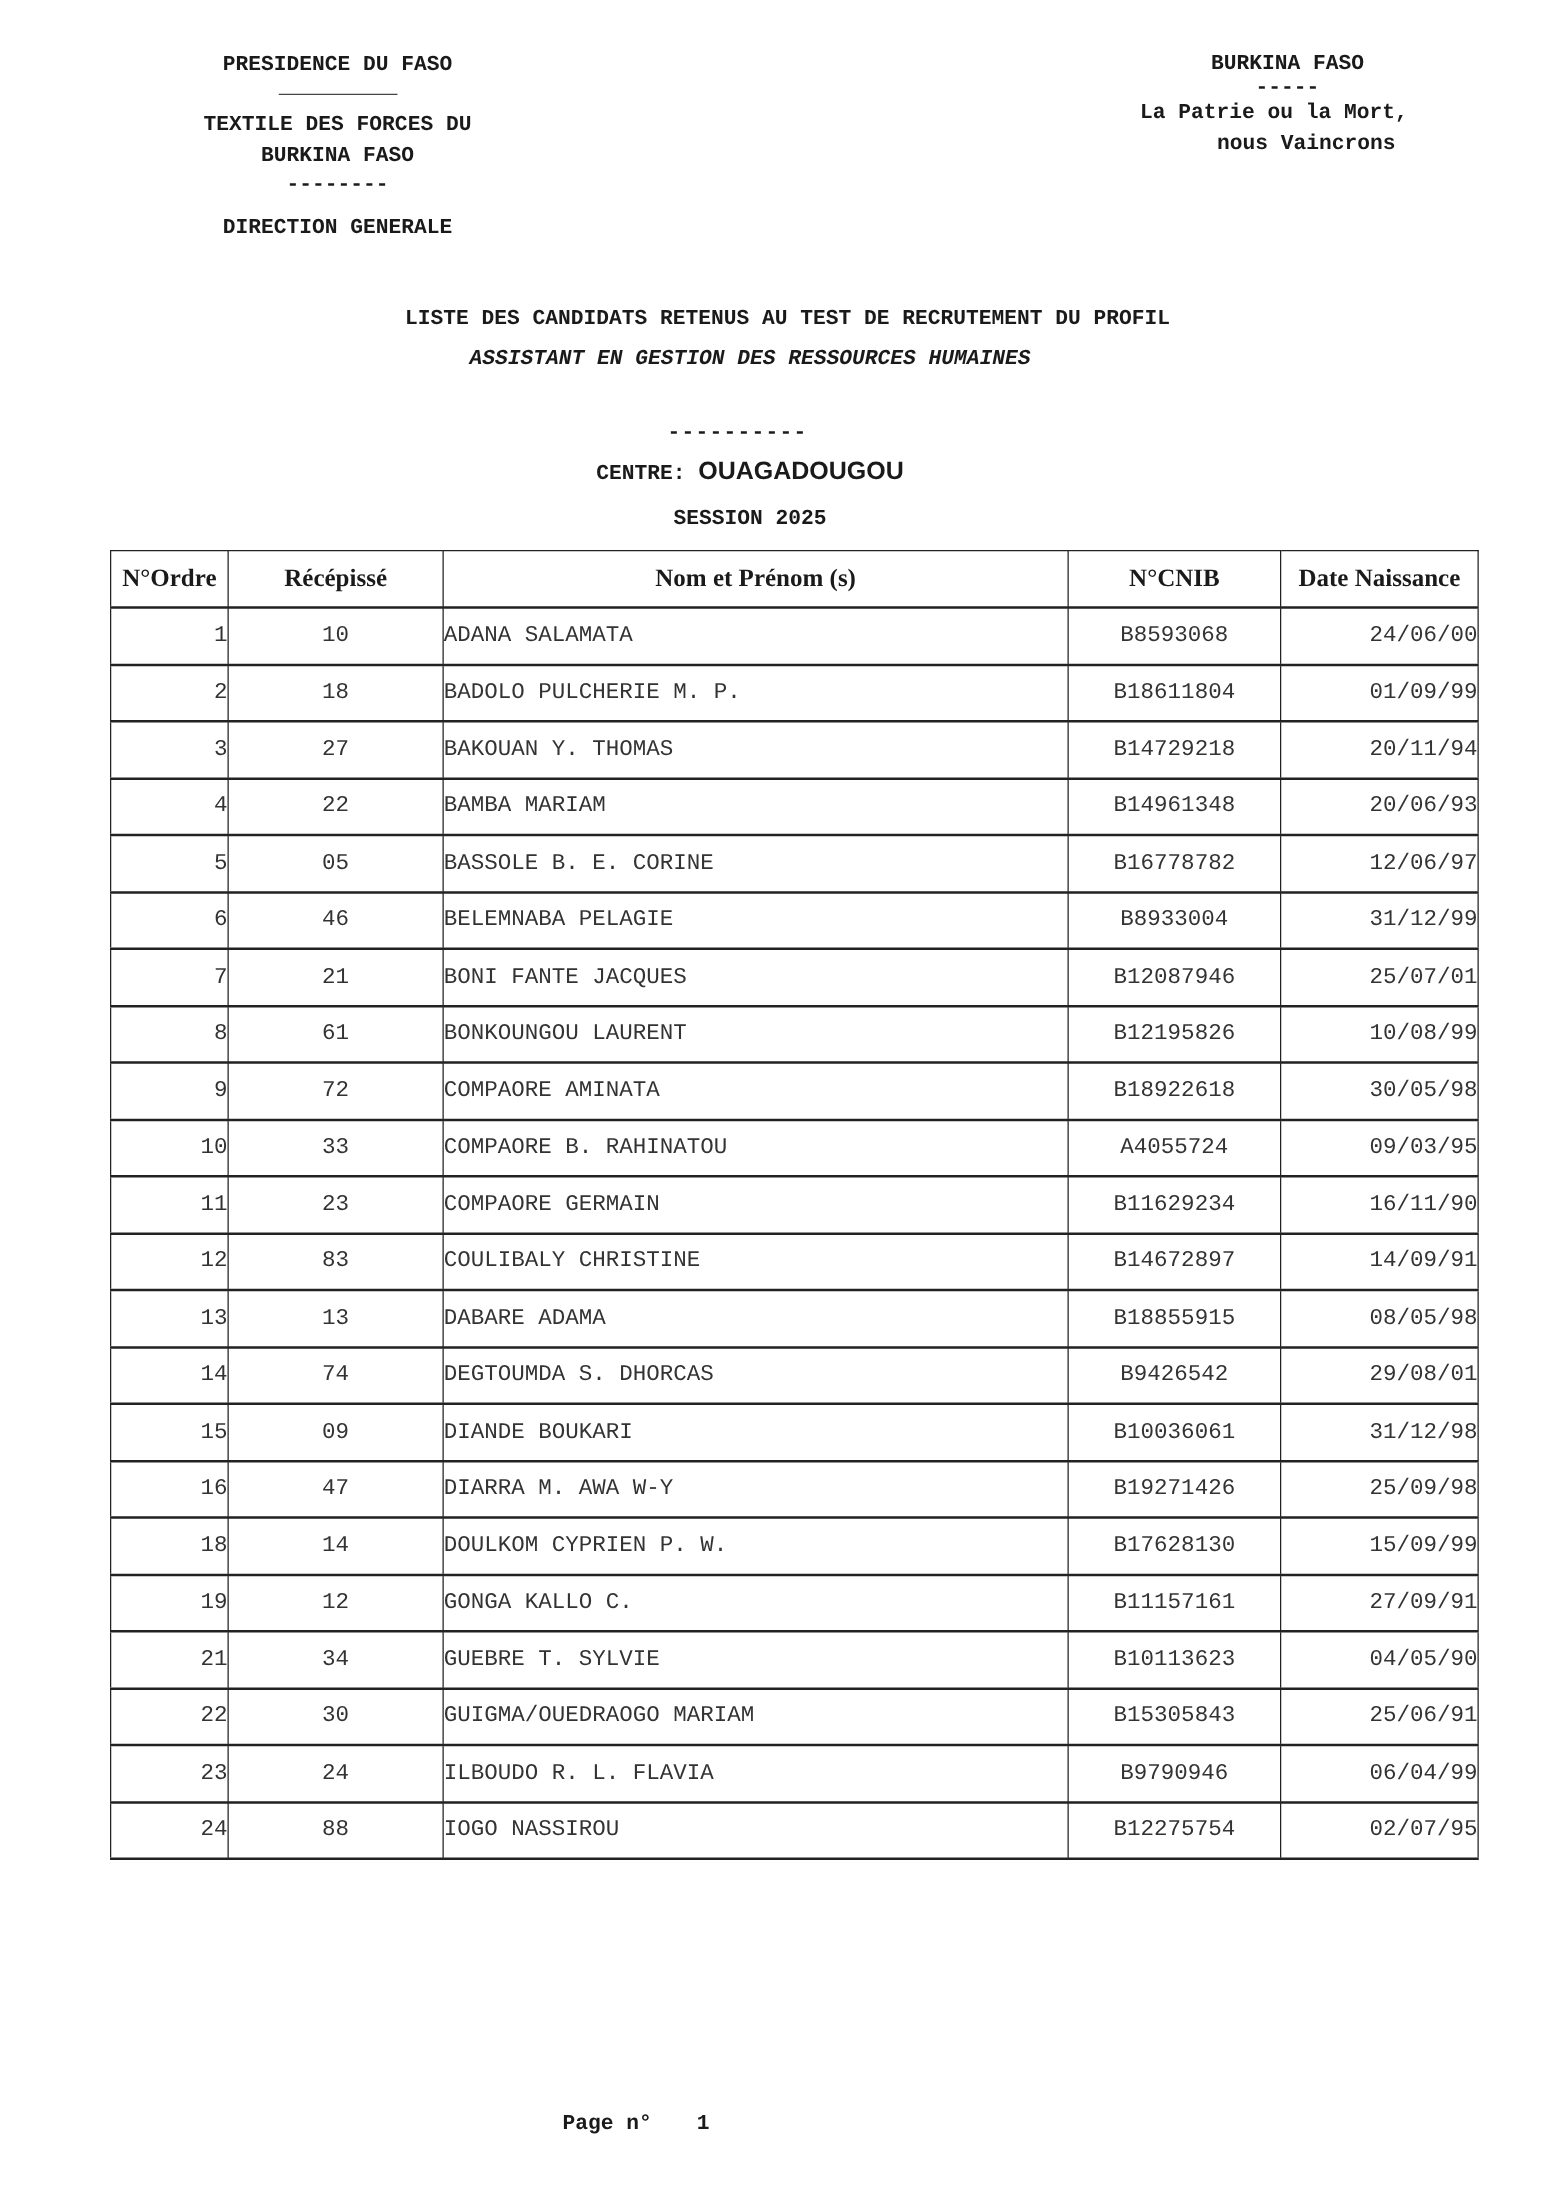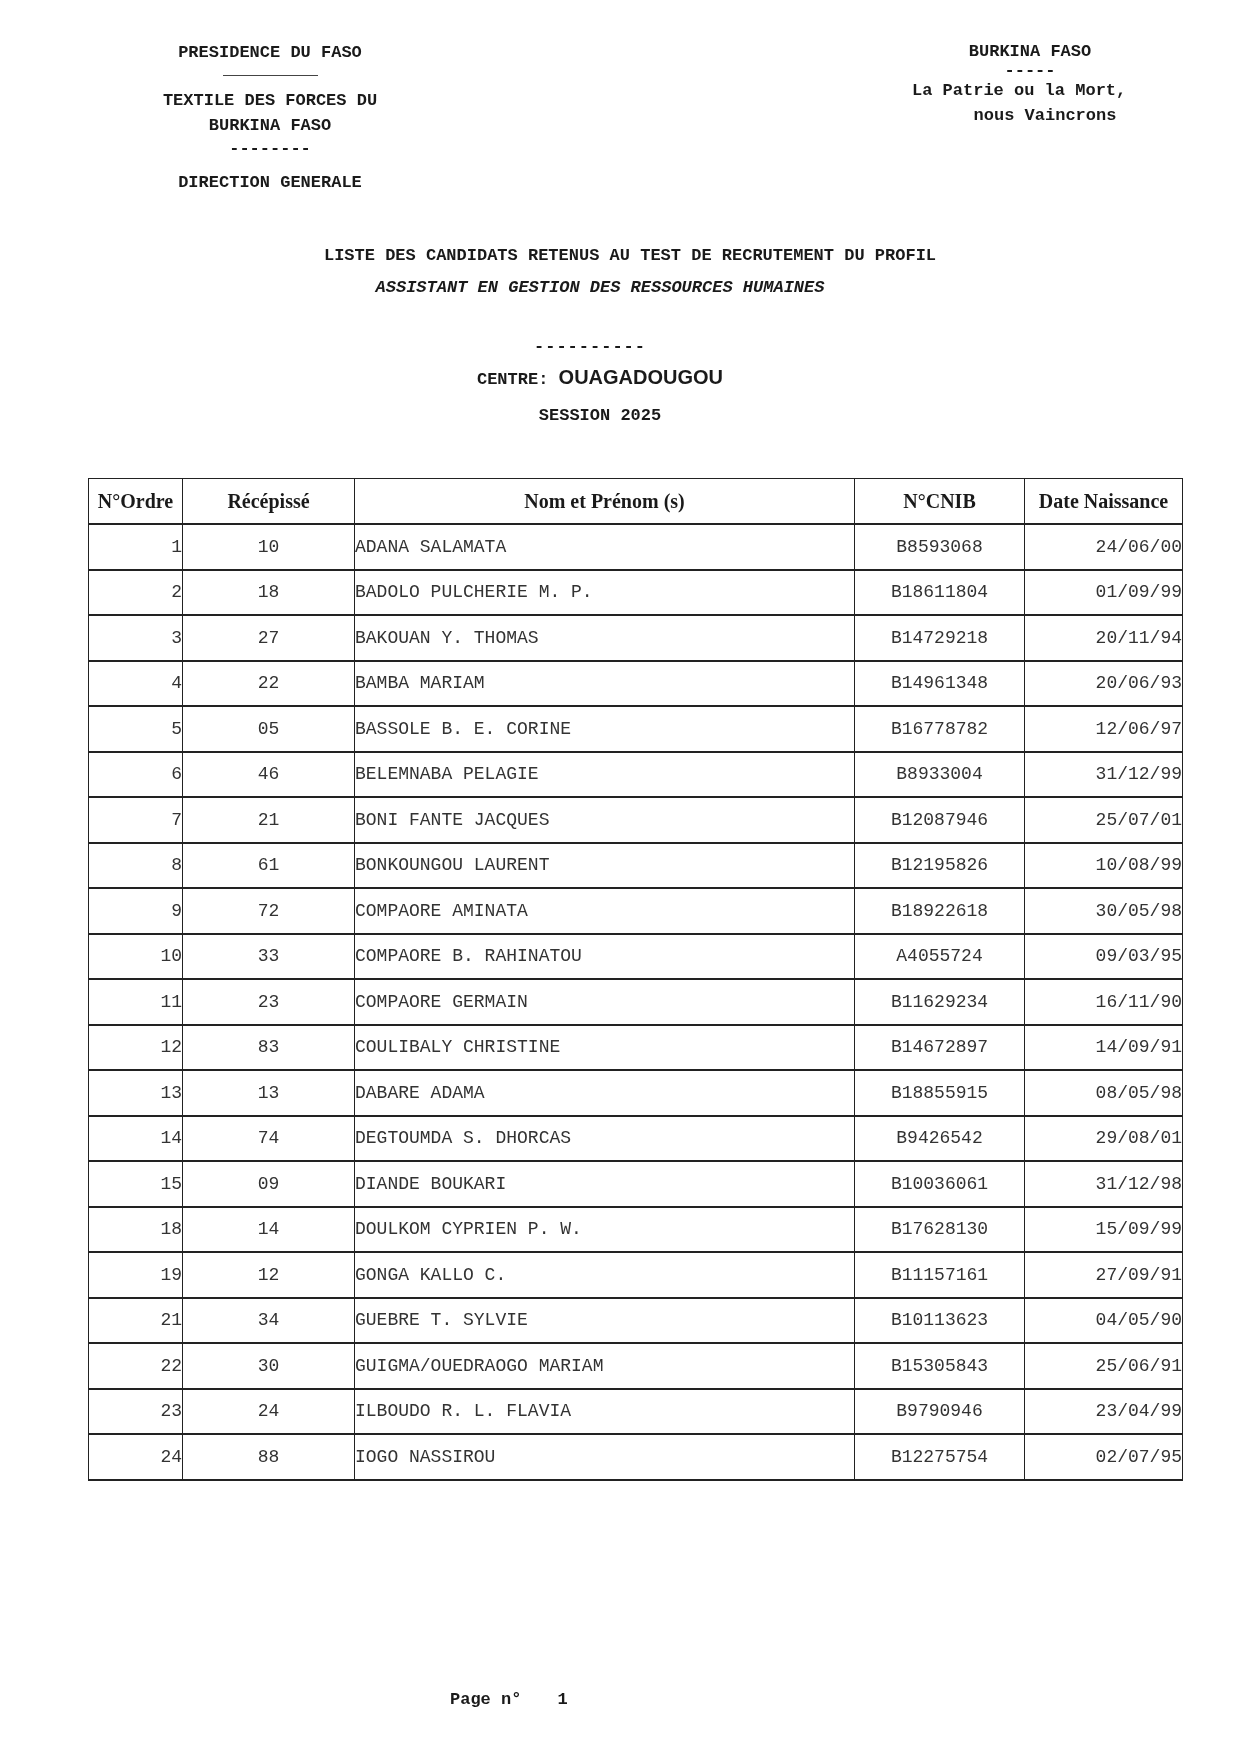--- a/index.html
+++ b/index.html
@@ -32,21 +32,21 @@
     .title1 { top: 246px; left: 10px; }
     .title2 { top: 278px; font-style: italic; left: -20px; }
     .sep { top: 337px; left: -30px; letter-spacing: 1px; }
     .centre { top: 366px; left: -20px; }
     .centre .city {
       font-family: "Liberation Sans", "DejaVu Sans", sans-serif; font-size: 20px;
     }
     .session { top: 406px; left: -20px; }
 
     table.list {
-      position: absolute; left: 88px; top: 478px; width: 1094px;
+      position: absolute; left: 88px; top: 440px; width: 1094px;
       border-collapse: collapse; table-layout: fixed; padding-left: 42px;
     }
     table.list th, table.list td {
       border: 1px solid #222; padding: 0; height: 43.5px;
     }
     table.list tr { border-bottom: 2.5px solid #222; }
     table.list th {
       font-family: "Liberation Serif", "DejaVu Serif", serif;
       font-weight: bold; font-size: 20px; height: 44px; text-align: center;
     }
@@ -217,20 +217,27 @@
         <td class="c-date">29/08/01</td>
       </tr>
       <tr>
         <td class="c-ordre">15</td>
         <td class="c-recep">09</td>
         <td class="c-nom">DIANDE BOUKARI</td>
         <td class="c-cnib">B10036061</td>
         <td class="c-date">31/12/98</td>
       </tr>
       <tr>
+        <td class="c-ordre">16</td>
+        <td class="c-recep">47</td>
+        <td class="c-nom">DIARRA M. AWA W-Y</td>
+        <td class="c-cnib">B19271426</td>
+        <td class="c-date">25/09/98</td>
+      </tr>
+      <tr>
         <td class="c-ordre">18</td>
         <td class="c-recep">14</td>
         <td class="c-nom">DOULKOM CYPRIEN P. W.</td>
         <td class="c-cnib">B17628130</td>
         <td class="c-date">15/09/99</td>
       </tr>
       <tr>
         <td class="c-ordre">19</td>
         <td class="c-recep">12</td>
         <td class="c-nom">GONGA KALLO C.</td>
@@ -249,21 +256,21 @@
         <td class="c-recep">30</td>
         <td class="c-nom">GUIGMA/OUEDRAOGO MARIAM</td>
         <td class="c-cnib">B15305843</td>
         <td class="c-date">25/06/91</td>
       </tr>
       <tr>
         <td class="c-ordre">23</td>
         <td class="c-recep">24</td>
         <td class="c-nom">ILBOUDO R. L. FLAVIA</td>
         <td class="c-cnib">B9790946</td>
-        <td class="c-date">23/04/99</td>
+        <td class="c-date">06/04/99</td>
       </tr>
       <tr>
         <td class="c-ordre">24</td>
         <td class="c-recep">88</td>
         <td class="c-nom">IOGO NASSIROU</td>
         <td class="c-cnib">B12275754</td>
         <td class="c-date">02/07/95</td>
       </tr>
     </tbody>
 </table>

